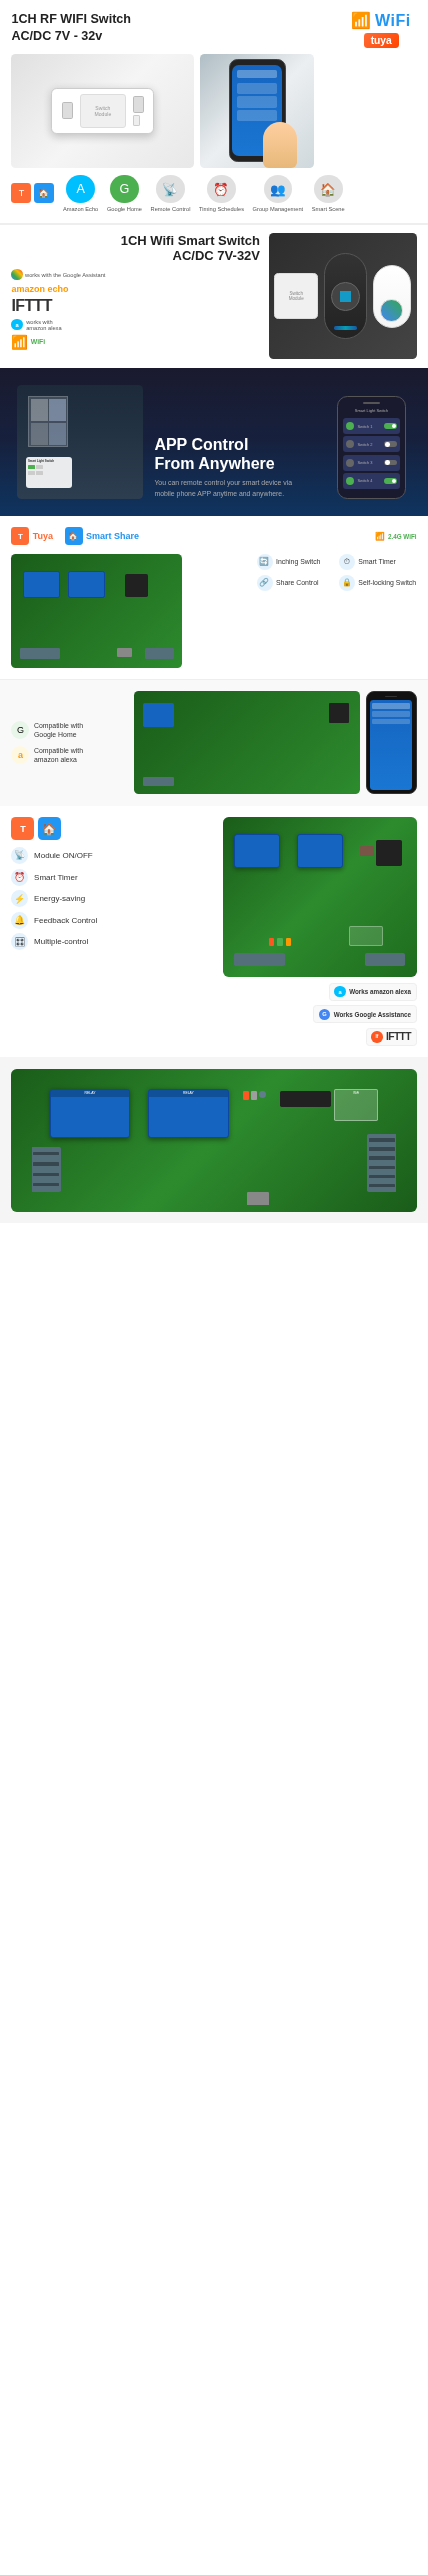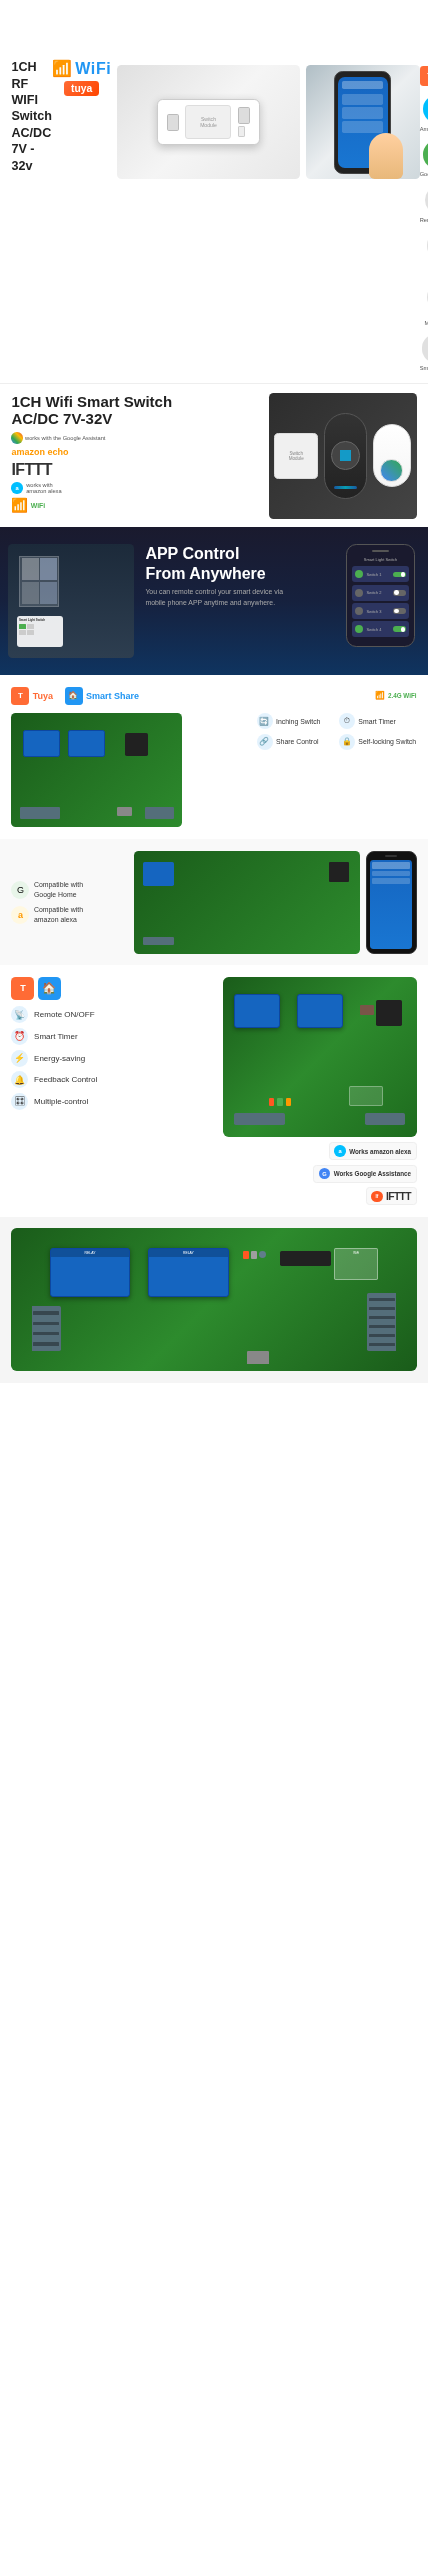--- a/index.html
+++ b/index.html
@@ -14,22 +14,21 @@
       width: 428px;
       position: relative;
       overflow: hidden;
     }
 
     
     .section-1 {
       background: #fff;
       padding: 11.4px;
       display: flex;
-      flex-direction: row;
-      margin-top: 48px;
+      flex-direction: column;
     }
 
     .section-1-header {
       display: flex;
       justify-content: space-between;
       align-items: flex-start;
     }
 
     .product-title-block {
       flex: 1;
@@ -198,23 +197,24 @@
 
     .section-2-left {
       flex: 1;
     }
 
     .section-2-right {
       width: 148px;
     }
 
     .product-title-2 {
-      font-size: 15px;
+      font-size: 13px;
       font-weight: bold;
       color: #222;
+      text-align: right;
     }
 
     .compatibility-logos {
       margin-top: 5.7px;
       display: flex;
       flex-direction: column;
       gap: 3.4px;
     }
 
     .compat-item {
@@ -224,24 +224,24 @@
     }
 
     .amazon-text { color: #FF9900; font-size: 9px; font-weight: bold; }
     .ifttt-text { color: #333; font-size: 16px; font-weight: bold; letter-spacing: -0.6px; }
     .alexa-text { color: #00BFFF; font-size: 7.4px; }
     .googleassist-text { color: #4285F4; font-size: 6.9px; }
 
     
     .section-3 {
       background: linear-gradient(180deg, #1a1a2e 0%, #16213e 50%, #0f3460 100%);
-      padding: 17px 8px;
+      padding: 17px 17px;
       display: flex;
       gap: 11.4px;
-      align-items: flex-start;
+      align-items: flex-end;
       min-height: 126px;
     }
 
     .app-text-block {
       flex: 1;
       color: white;
     }
 
     .app-title {
       font-size: 16px;
@@ -810,21 +810,21 @@
     <div style="flex:1;">
 
       <div style="display:flex; gap:3.4px; margin-bottom:6.9px;">
         <div style="width:23px; height:23px; background:#ff6b35; border-radius:4.6px; display:flex; align-items:center; justify-content:center; color:white; font-weight:bold; font-size:9px;">T</div>
         <div style="width:23px; height:23px; background:#2196F3; border-radius:4.6px; display:flex; align-items:center; justify-content:center; font-size:11.4px;">🏠</div>
       </div>
 
       <div class="features-list">
         <div class="feature-row">
           <div class="feature-bullet">📡</div>
-          <span>Remote ON/OFF</span>
+          <span>Module ON/OFF</span>
         </div>
         <div class="feature-row">
           <div class="feature-bullet">⏰</div>
           <span>Smart Timer</span>
         </div>
         <div class="feature-row">
           <div class="feature-bullet">⚡</div>
           <span>Energy-saving</span>
         </div>
         <div class="feature-row">

